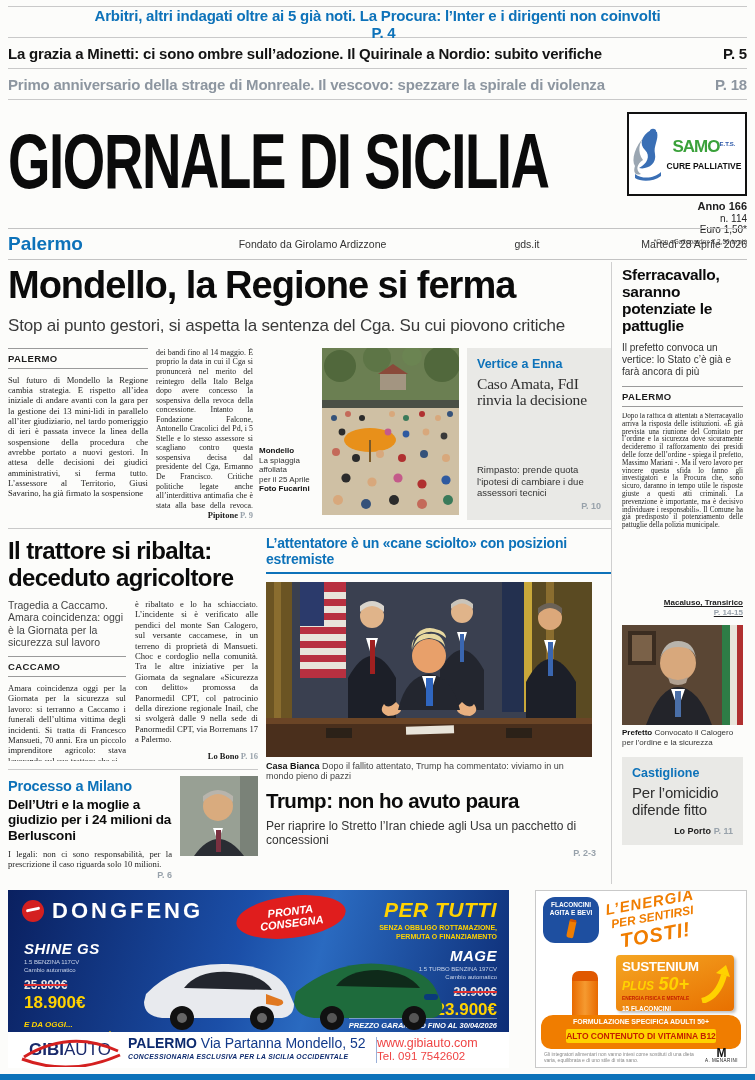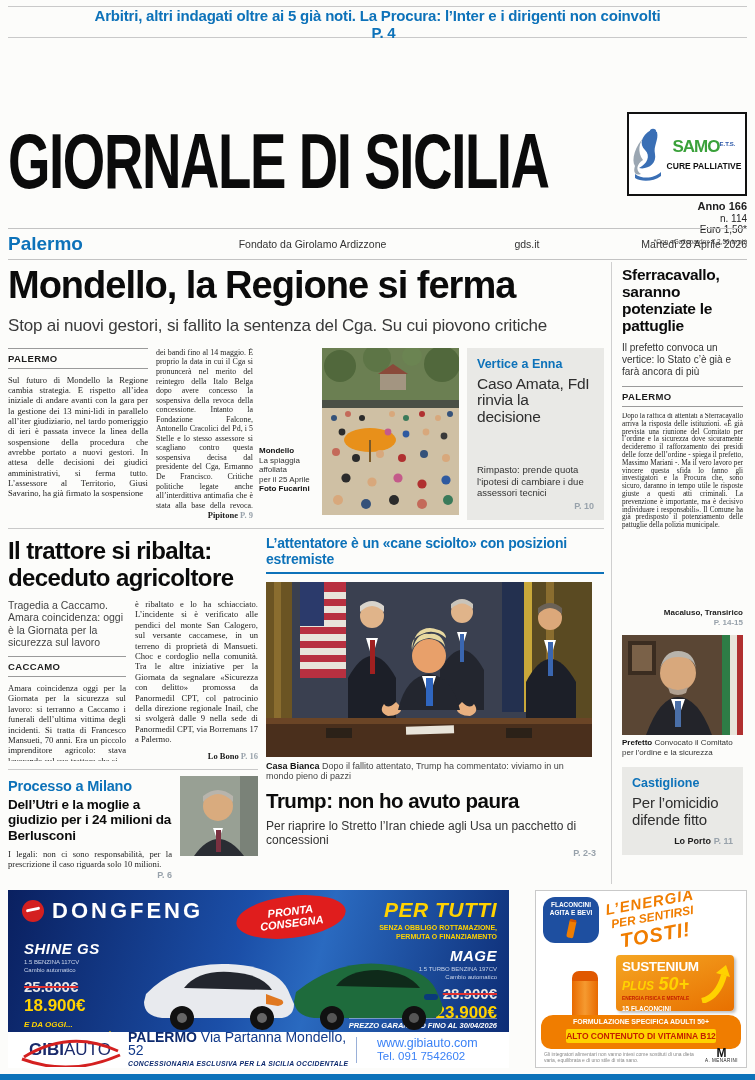--- a/index.html
+++ b/index.html
@@ -22,40 +22,40 @@
   .issue .n{font-size:10px;color:#222;}
   .issue .tiny{font-size:6.5px;color:#444;margin-top:2px;}
   
   .dateline{position:absolute;top:228px;left:8px;right:8px;height:30px;border-top:1px solid #c3c3c3;border-bottom:1px solid #c3c3c3;display:flex;align-items:center;}
   .dl-ed{width:150px;color:#0d72b9;font-weight:700;font-size:19px;}
   .dl-f{flex:1;text-align:center;font-size:10.5px;color:#333;}
   .dl-s{width:120px;text-align:center;font-size:10.5px;color:#333;}
   .dl-d{width:160px;text-align:right;font-size:10.5px;color:#333;}
   
   .main{position:absolute;top:262px;left:8px;right:8px;height:622px;display:flex;}
-  .main-left{width:604px;padding-right:7px;border-right:1px solid #cfcfcf;box-sizing:border-box;}
+  .main-left{width:604px;border-right:1px solid #cfcfcf;box-sizing:border-box;}
   .sidebar{width:131px;padding-left:10px;box-sizing:border-box;}
   
   .lead-h1{font-size:38px;font-weight:700;letter-spacing:-1px;line-height:1.05;margin:4px 0 10px 0;color:#0b0b0b;}
   .lead-deck{font-size:17px;color:#3a3a3a;letter-spacing:-0.2px;margin-bottom:12px;}
   .lead-row{display:flex;height:172px;}
   .serif{font-family:"Liberation Serif",serif;text-align:justify;color:#1c1c1c;}
   .kick{font-weight:700;font-size:9.5px;letter-spacing:.4px;border-top:1px solid #9a9a9a;border-bottom:1px solid #9a9a9a;padding:4px 0;margin-bottom:6px;}
   .lcol1{width:140px;margin-right:8px;}
   .lcol1 .body{font-size:8.6px;line-height:10.3px;height:130px;overflow:hidden;}
   .lcol2{width:97px;margin-right:6px;display:flex;flex-direction:column;}
   .lcol2 .body{font-size:7.9px;line-height:9.55px;flex:1;overflow:hidden;}
   .byline{text-align:right;font-size:8.5px;font-weight:700;margin-top:2px;}
   .pageref{color:#98a2ab;font-weight:700;}
   .lcap{width:57px;margin-right:6px;display:flex;flex-direction:column;justify-content:flex-end;padding-bottom:26px;font-size:8px;line-height:9.5px;color:#333;}
   .lcap .b{font-weight:700;color:#111;}
   .lphoto{width:137px;height:167px;margin-right:8px;background:#cfc0a4;}
   .enna{flex:1;background:#e9e9e6;padding:9px 10px;box-sizing:border-box;display:flex;flex-direction:column;}
   .boxkick{color:#0d72b9;font-weight:700;font-size:12.5px;margin-bottom:5px;}
-  .enna-h{font-size:15.5px;line-height:16.5px;color:#2e2e2e;letter-spacing:-0.2px;}
+  .enna-h{font-size:15.5px;line-height:16.5px;color:#2e2e2e;letter-spacing:-0.2px;font-family:Liberation Serif, serif;}
   .enna-t{font-size:9.5px;line-height:11.5px;color:#333;margin-top:auto;}
   .enna-p{text-align:right;font-size:9px;margin-top:2px;}
   .sec-rule{border:0;border-top:1px solid #c9c9c9;margin:8px 0 6px 0;}
   
   .bottom-row{display:flex;}
   .left-sec{width:250px;margin-right:8px;}
   .tr-h2{font-size:24px;font-weight:700;letter-spacing:-0.6px;line-height:27px;margin:2px 0 8px 0;color:#0b0b0b;}
   .tr-row{display:flex;}
   .tr-a{width:118px;margin-right:9px;}
   .tr-deck{font-size:10.5px;line-height:12.5px;color:#444;padding-bottom:7px;}
@@ -75,56 +75,56 @@
   .tphoto{width:326px;height:175px;background:#2a2f3a;}
   .tcap{font-size:9px;color:#444;margin:4px 0 8px 0;width:326px;}
   .tcap .b{font-weight:700;color:#111;}
   .trump-h{font-size:20.5px;font-weight:700;letter-spacing:-0.5px;line-height:23.5px;color:#0b0b0b;}
   .trump-deck{font-size:12px;color:#333;margin-top:7px;width:330px;}
   .trump-p{text-align:right;font-size:9px;width:330px;margin-top:1px;}
   
   .sb-h{font-size:15.5px;font-weight:700;line-height:17px;letter-spacing:-0.3px;color:#0b0b0b;margin:4px 0 8px 0;}
   .sb-deck{font-size:10px;line-height:12px;color:#333;margin-bottom:8px;}
   .sb-body{font-size:7.2px;line-height:7.8px;height:182px;overflow:hidden;}
-  .sb-by{text-align:right;font-size:8px;font-weight:700;margin-top:13px;line-height:9.5px;}
+  .sb-by{text-align:right;font-size:8px;font-weight:700;margin-top:3px;line-height:9.5px;text-decoration:underline;}
   .sb-photo{width:121px;height:100px;margin-top:8px;background:#5a4634;}
   .sb-cap{font-size:8px;line-height:9.5px;color:#333;margin-top:3px;}
   .sb-cap .b{font-weight:700;color:#111;}
   .cast{background:#e9e9e6;margin-top:10px;padding:9px 10px;box-sizing:border-box;}
   .cast-h{font-size:15px;line-height:16.5px;color:#2e2e2e;margin-top:2px;letter-spacing:-0.2px;}
   .cast-by{text-align:right;font-size:9px;font-weight:700;margin-top:8px;}
   
   .ads{position:absolute;top:890px;left:8px;right:8px;height:178px;display:flex;}
   .ad-df{position:relative;width:501px;height:178px;background:linear-gradient(105deg,#0a2060 0%,#1b4fa8 45%,#2a6ac0 60%,#0c2a72 100%);overflow:hidden;margin-right:26px;}
   .df-logo{position:absolute;top:8px;left:14px;display:flex;align-items:center;}
   .df-circle{width:22px;height:22px;border-radius:50%;background:#d42020;margin-right:8px;position:relative;}
   .df-circle:after{content:"";position:absolute;left:4px;top:8px;width:14px;height:3px;background:#fff;border-radius:2px;transform:rotate(-12deg);}
   .df-name{color:#fff;font-weight:700;font-size:22px;letter-spacing:3px;}
   .df-oval{position:absolute;left:228px;top:6px;width:110px;height:42px;background:#e01d1d;border-radius:50%;transform:rotate(-7deg);display:flex;align-items:center;justify-content:center;text-align:center;color:#fff;font-weight:700;font-style:italic;font-size:11px;line-height:12px;}
   .df-left{position:absolute;left:16px;top:50px;color:#fff;}
   .df-model{font-style:italic;font-weight:700;font-size:15px;letter-spacing:.5px;}
   .df-spec{font-size:6px;color:#c9d4ea;margin-top:2px;}
-  .df-old{font-size:15px;color:#e8e8e8;text-decoration:line-through;text-decoration-color:#e03030;text-decoration-thickness:2px;margin-top:5px;font-weight:700;}
+  .df-old{font-size:12px;color:#e8e8e8;text-decoration:line-through;text-decoration-color:#e03030;text-decoration-thickness:2px;margin-top:5px;font-weight:700;}
   .df-price{font-size:17px;color:#ffd200;font-weight:700;margin-top:1px;}
   .df-oggi{position:absolute;left:16px;top:130px;color:#ffd200;font-style:italic;font-weight:700;}
   .df-oggi .l1{font-size:8px;} .df-oggi .l2{font-size:9.5px;}
   .df-right{position:absolute;right:12px;top:8px;text-align:right;color:#fff;}
   .df-big{color:#ffd200;font-style:italic;font-weight:700;font-size:21px;letter-spacing:.5px;}
   .df-sub{color:#ffd200;font-weight:700;font-size:7px;line-height:8.5px;margin-top:2px;}
   .df-note{position:absolute;right:12px;top:128px;color:#fff;font-weight:700;font-style:italic;font-size:7.5px;border-top:1px solid rgba(255,255,255,.4);padding-top:2px;}
   .df-cars{position:absolute;left:128px;top:52px;}
   .df-strip{position:absolute;left:0;right:0;bottom:0;height:36px;background:#fff;display:flex;align-items:center;padding:0 10px;box-sizing:border-box;}
   .gibi{position:relative;width:104px;text-align:center;font-size:17px;color:#1a2a6b;}
   .gibi .b{font-weight:700;}
   .gibi svg{position:absolute;left:0;top:-7px;}
   .df-city{flex:1;color:#123a8a;line-height:13px;padding-left:6px;border-left:0;}
   .df-city .c1{font-size:14px;}
   .df-city .c1 .b{font-weight:700;color:#0d2a6e;}
   .df-city .c2{font-size:6.8px;font-style:italic;font-weight:700;color:#0d2a6e;letter-spacing:.3px;}
-  .df-web{width:122px;border-left:1px solid #9ab0d8;padding-left:20px;color:#3b82f6;line-height:13px;}
+  .df-web{width:122px;border-left:1px solid #9ab0d8;padding-left:0;color:#ef4444;line-height:13px;}
   .df-web .w1{font-size:12.5px;} .df-web .w2{font-size:11.5px;}
   
   .ad-su{position:relative;flex:1;height:178px;background:#fff;border:1px solid #c9c9c9;box-sizing:border-box;overflow:hidden;}
   .su-badge{position:absolute;left:7px;top:6px;width:56px;height:46px;background:#1e4fa0;border-radius:12px;color:#fff;text-align:center;font-weight:700;font-size:6.5px;line-height:7.5px;padding-top:4px;box-sizing:border-box;}
   .su-badge .bottle{display:block;width:7px;height:16px;background:#f07d00;border-radius:2px;margin:3px auto 0 auto;border-top:3px solid #d45500;transform:rotate(12deg);}
   .su-arch{position:absolute;left:72px;top:2px;transform:rotate(-10deg);text-align:center;color:#f07d00;font-style:italic;font-weight:700;text-shadow:1px 1px 0 #fff,-1px -1px 0 #fff;}
   .su-arch .a1{font-size:15px;letter-spacing:1px;}
   .su-arch .a2{font-size:12px;}
   .su-arch .a3{font-size:20px;letter-spacing:1px;}
   .su-box{position:absolute;left:80px;top:64px;width:118px;height:56px;background:linear-gradient(160deg,#f5a623,#e87000);border-radius:4px;padding:4px 6px;box-sizing:border-box;box-shadow:2px 2px 3px rgba(0,0,0,.25);}
@@ -147,20 +147,28 @@
 </head>
 <body>
 
 <div class="page">
 
   <div class="topstrip">
     <div class="ts-row ts-blue">
       <span>Arbitri, altri indagati oltre ai 5 già noti. La Procura: l’Inter e i dirigenti non coinvolti</span>
       <span class="ts-page">P. 4</span>
     </div>
+    <div class="ts-row ts-black">
+      <span>La grazia a Minetti: ci sono ombre sull’adozione. Il Quirinale a Nordio: subito verifiche</span>
+      <span class="ts-page">P. 5</span>
+    </div>
+    <div class="ts-row ts-gray">
+      <span>Primo anniversario della strage di Monreale. Il vescovo: spezzare la spirale di violenza</span>
+      <span class="ts-page">P. 18</span>
+    </div>
   </div>
 
   <div class="masthead">
     <span>GIORNALE DI SICILIA</span>
   </div>
   <div class="samo">
     <svg width="34" height="56" viewBox="0 0 34 56">
       <path d="M20 4 C10 10 8 18 14 24 C20 30 16 38 8 42 C16 44 26 38 24 28 C22 20 28 14 26 6 Z" fill="#3a6fb5"></path>
       <path d="M14 10 C8 16 6 26 12 34 C6 38 4 44 10 48 C4 50 2 46 4 40 C0 34 4 20 14 10 Z" fill="#9aa6b2"></path>
       <circle cx="22" cy="6" r="3.2" fill="#3a6fb5"></circle>
@@ -182,21 +190,21 @@
     <div class="dl-ed">Palermo</div>
     <div class="dl-f">Fondato da Girolamo Ardizzone</div>
     <div class="dl-s">gds.it</div>
     <div class="dl-d">Martedì 28 Aprile 2026</div>
   </div>
 
   <div class="main">
     <div class="main-left">
 
       <div class="lead-h1">Mondello, la Regione si ferma</div>
-      <div class="lead-deck">Stop ai nuovi gestori, si fallito la sentenza del Cga. Su cui piovono critiche</div>
+      <div class="lead-deck">Stop ai punto gestori, si aspetta la sentenza del Cga. Su cui piovono critiche</div>
 
       <div class="lead-row">
         <div class="lcol1">
           <div class="kick">PALERMO</div>
           <div class="body serif">Sul futuro di Mondello la Regione cambia strategia. E rispetto all’idea iniziale di andare avanti con la gara per la gestione dei 13 mini-lidi in parallelo all’iter giudiziario, nel tardo pomeriggio di ieri è passata invece la linea della sospensione della procedura che avrebbe portato a nuovi gestori. In attesa delle decisioni dei giudici amministrativi, si ferma tutto. L’assessore al Territorio, Giusi Savarino, ha già firmato la sospensione</div>
         </div>
         <div class="lcol2">
           <div class="body serif">dei bandi fino al 14 maggio. È proprio la data in cui il Cga si pronuncerà nel merito del reintegro della Italo Belga dopo avere concesso la sospensiva della revoca della concessione. Intanto la Fondazione Falcone, Antonello Cracolici del Pd, i 5 Stelle e lo stesso assessore si scagliano contro questa sospensiva decisa dal presidente del Cga, Ermanno De Francisco. Critiche politiche legate anche all’interdittiva antimafia che è stata alla base della revoca. Ma l’Italo-Belga si difende pure su questo punto.</div>
           <div class="byline serif">
             <span>Pipitone</span>
@@ -394,21 +402,21 @@
           <circle cx="56" cy="38" r="18" fill="#d8a87c"></circle>
           <path d="M38 34 Q42 16 56 16 Q72 16 74 34 Q72 22 56 22 Q42 22 38 34 Z" fill="#b8b4ac"></path>
           <path d="M46 52 Q56 58 66 52 L64 58 Q56 62 48 58 Z" fill="#b0a090"></path>
           <path d="M24 100 Q38 62 56 62 Q76 62 90 100 Z" fill="#23242a"></path>
           <polygon points="49,64 63,64 56,84" fill="#fff"></polygon>
             <rect x="53" y="66" width="6" height="26" fill="#4a6fa8"></rect>
         </svg>
       </div>
       <div class="sb-cap">
         <span class="b">Prefetto</span>
-        <span>Convocato il Comitato per l’ordine e la sicurezza</span>
+        <span>Convocato il Calogero per l’ordine e la sicurezza</span>
       </div>
       <div class="cast">
         <div class="boxkick">Castiglione</div>
         <div class="cast-h">Per l’omicidio difende fitto</div>
         <div class="cast-by">
           <span>Lo Porto</span>
           <span class="pageref">P. 11</span>
         </div>
       </div>
     </div>

